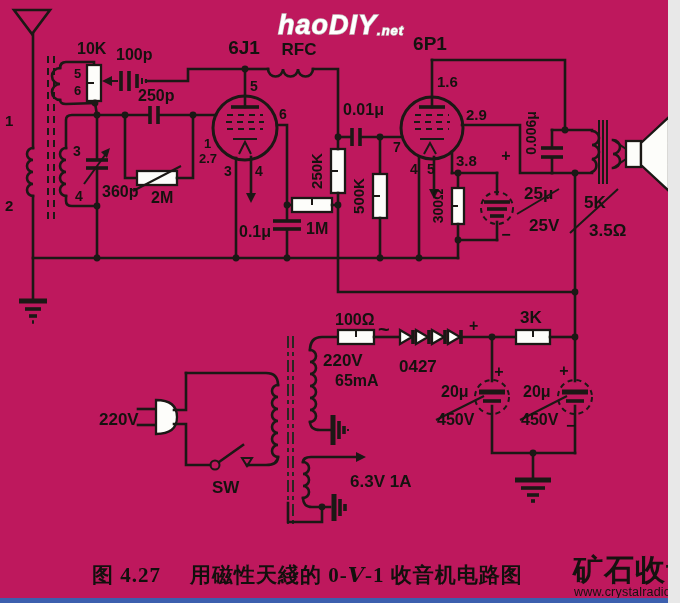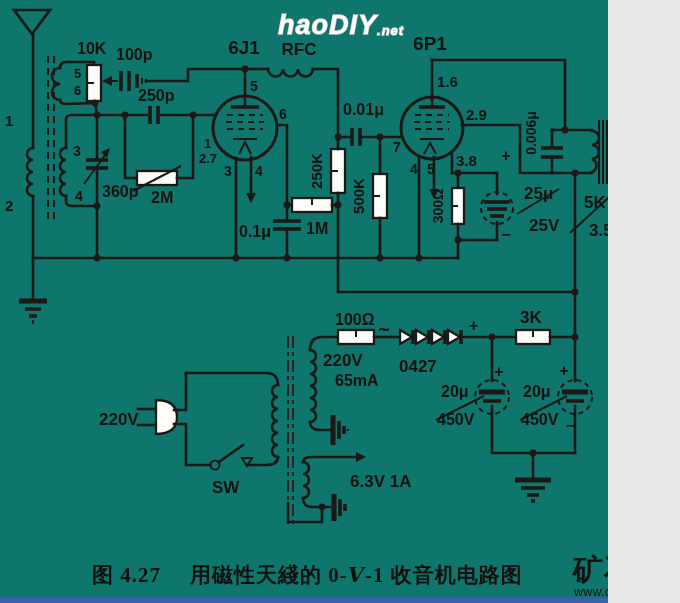--- a/index.html
+++ b/index.html
@@ -1,16 +1,16 @@
 <!DOCTYPE html>
 <html><head>
 <meta charset="utf-8">
 <style>
   html,body{margin:0;padding:0;background:#e8e8e8;}
-  .stage{width:608px;height:603px;background:#0f766e;position:relative;overflow:hidden;
+  .stage{width:668px;height:603px;background:#be185d;position:relative;overflow:hidden;
          font-family:"Liberation Sans", sans-serif;}
   svg{display:block;}
   .w{stroke:#1b1815;stroke-width:2.6;fill:none;stroke-linecap:square;stroke-linejoin:miter;}
   .wt{stroke:#1b1815;stroke-width:2.0;fill:none;}
   .comp{fill:#fdfdfa;stroke:#1b1815;stroke-width:2.3;}
   .bar{stroke:#1b1815;stroke-width:3.6;fill:none;stroke-linecap:butt;}
   .bigbar{stroke:#1b1815;stroke-width:5;fill:none;stroke-linecap:butt;}
   .dot{fill:#1b1815;stroke:none;}
   .dash{stroke:#1b1815;stroke-width:2;fill:none;stroke-dasharray:7 5;}
   .core{stroke:#2a2622;stroke-width:2;fill:none;stroke-dasharray:12 4 4 4;}

